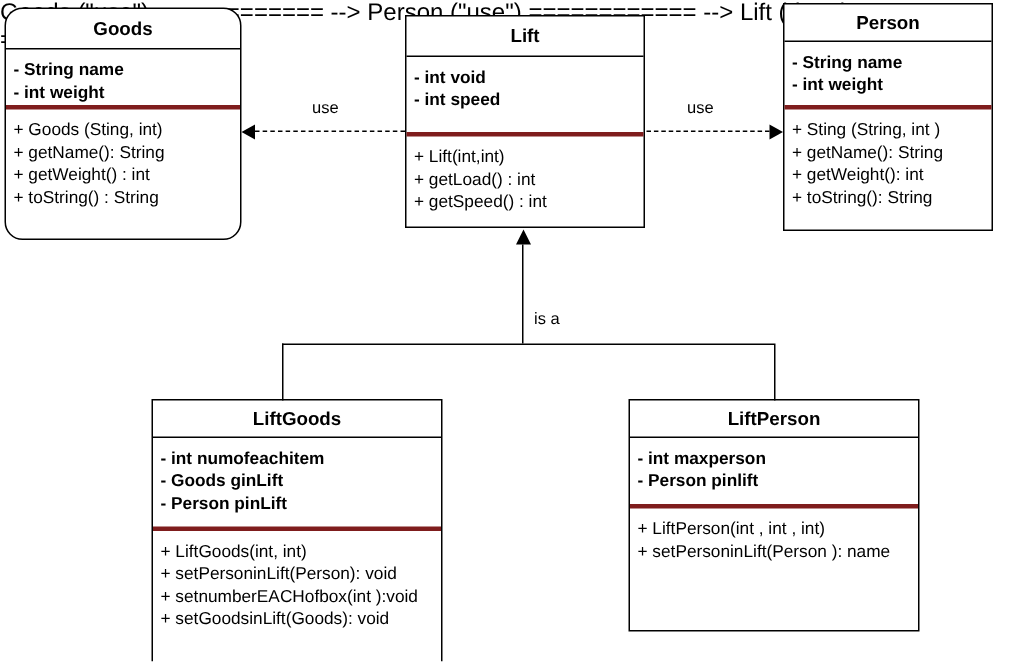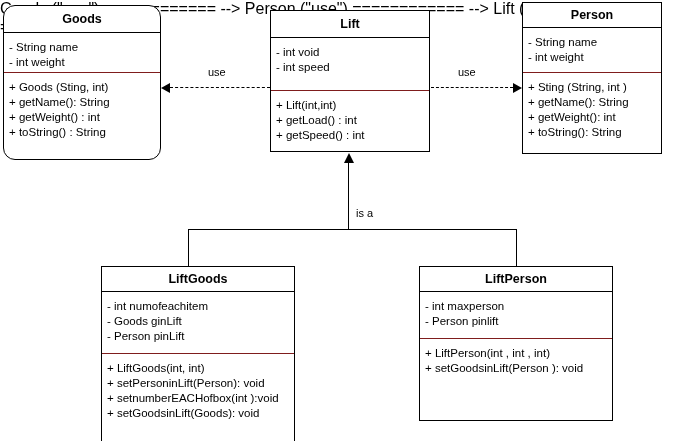--- a/index.html
+++ b/index.html
@@ -33,21 +33,22 @@
     line-height: 1;
     display: flex;
     align-items: center;
     justify-content: center;
   }
   .uml-compartment {
     box-sizing: border-box;
     padding: 7px 5px 4px 5px;
   }
   .uml-compartment.with-rule {
-    border-bottom: 1px solid #7f1d1d;
+    border-bottom: 3px solid #7f1d1d;
+    font-weight: bold;
   }
   .uml-line {
     font-size: 11.5px;
     line-height: 15px;
     white-space: pre;
   }
 
   
   .conn-label {
     position: absolute;
@@ -160,21 +161,21 @@
 
   
   <div class="uml-class" style="left:419px; top:266px; width:194px; height:155px;">
     <div class="uml-title" style="height:25px;">LiftPerson</div>
     <div class="uml-compartment with-rule" style="height:47px;">
       <div class="uml-line">- int maxperson</div>
       <div class="uml-line">- Person pinlift</div>
     </div>
     <div class="uml-compartment">
       <div class="uml-line">+ LiftPerson(int , int , int)</div>
-      <div class="uml-line">+ setGoodsinLift(Person ): void</div>
+      <div class="uml-line">+ setPersoninLift(Person ): name</div>
     </div>
   </div>
 
    Goods ("use") ============ --&gt;
   <div class="dashed-h" style="left:170px; top:87px; width:100px;"></div>
   <div class="arrow-left" style="left:161px; top:83px;"></div>
   <div class="conn-label" style="left:208px; top:66px;">use</div>
 
    Person ("use") ============ --&gt;
   <div class="dashed-h" style="left:431px; top:87px; width:82px;"></div>

